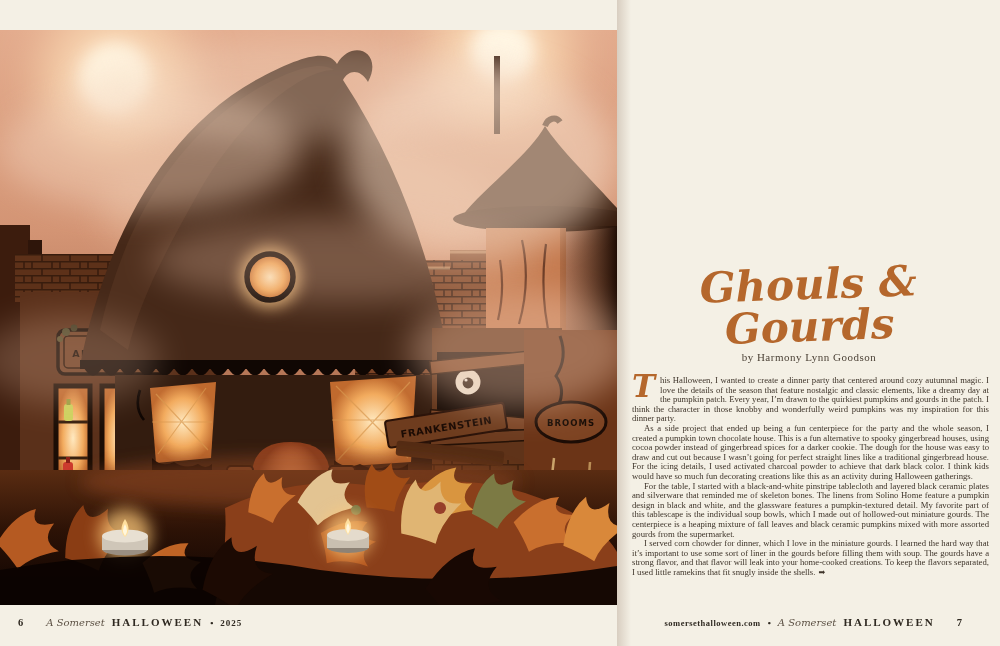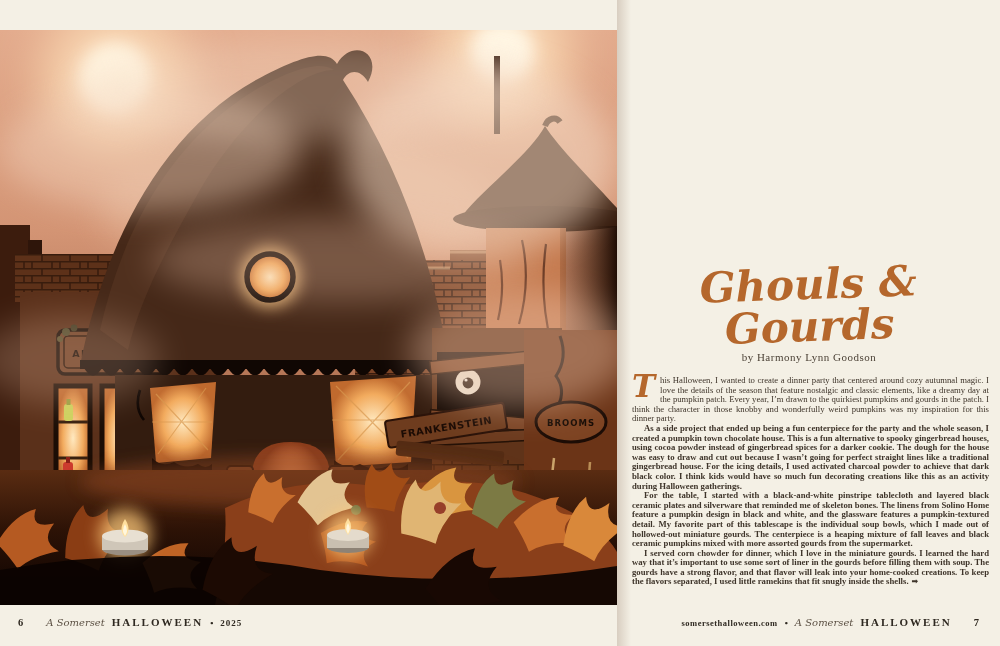--- a/index.html
+++ b/index.html
@@ -23,30 +23,30 @@
                   letter-spacing:0px; }
   .title-serif  { position:absolute; left:620px; top:313px; width:378px; text-align:center;
                   font-family:"Liberation Serif", serif; font-size:29px; line-height:1;
                   color:#413c35; letter-spacing:4px; }
   .byline       { position:absolute; left:620px; top:351px; width:378px; text-align:center;
                   font-size:11px; color:#4c4237; letter-spacing:0.5px; }
 
   .article { position:absolute; left:632px; top:376px; width:357px;
              font-size:8.7px; line-height:9.6px; color:#3e342a; text-align:justify; }
   .article p { margin:0; }
-  .article p.indent { text-indent:12px;font-weight:bold; }
+  .article p.indent { text-indent:12px; }
   .dropcap { float:left; font-family:"DejaVu Serif", serif; font-style:italic; font-weight:bold;
              font-size:31px; line-height:19px; height:19px; color:#b5672c; margin:1px 5px 0 0; }
   .endmark { color:#3e342a; font-family:"DejaVu Sans", sans-serif; font-size:8px; margin-left:3px; }
 
   
   .footer { position:absolute; top:616px; display:flex; align-items:baseline; gap:7px;
             color:#2f2921; }
   .footer-left  { left:18px; }
-  .footer-right { right:20px; }
+  .footer-right { right:37px; }
   .f-pagenum { font-weight:bold; font-size:10.5px; letter-spacing:1px; }
   .f-script  { font-family:"DejaVu Serif", serif; font-style:italic; font-size:10px; color:#5c5144; }
   .f-brand   { font-weight:bold; font-size:11px; letter-spacing:2px; }
   .f-sep     { font-size:9px; font-weight:bold; }
   .f-year    { font-weight:bold; font-size:9px; letter-spacing:1px;text-align:right; }
   .f-site    { font-weight:bold; font-size:8.5px; letter-spacing:0.5px; }
   .f-gap     { width:8px; }
 </style>
 </head>
 <body>

